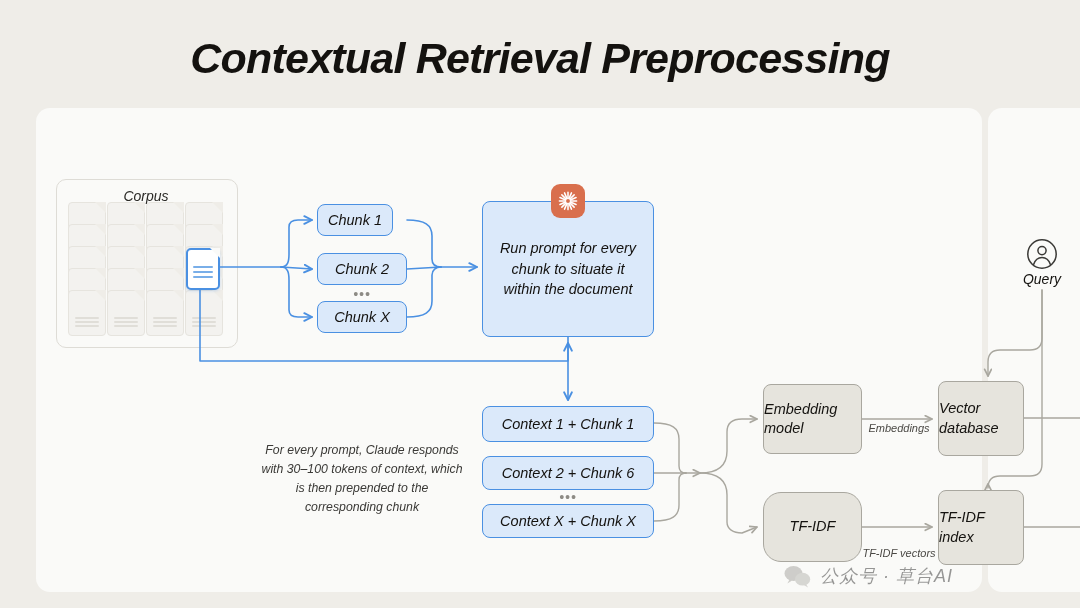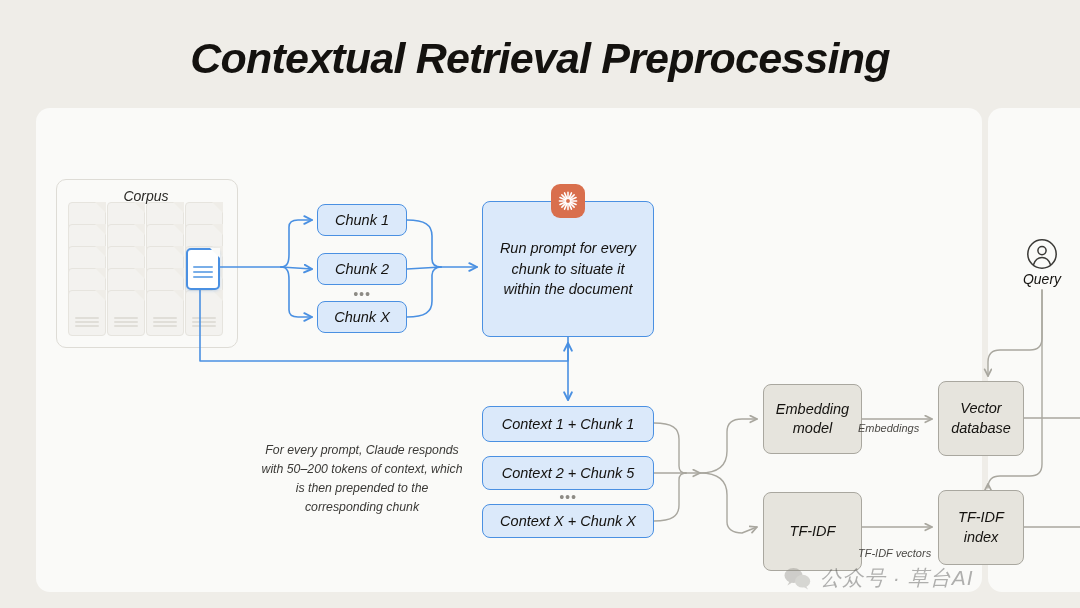--- a/index.html
+++ b/index.html
@@ -139,21 +139,21 @@
     border: 1.6px solid #4a90e2;
     border-radius: 8px;
     display: flex;
     align-items: center;
     justify-content: center;
     color: #14120f;
     font-size: 14.5px;
     text-align: center;
     box-sizing: border-box;
   }
-  #chunk-1 { left: 317px; top: 188px; width: 90px; height: 32px; }
+  #chunk-1 { left: 317px; top: 188px; width: 76px; height: 32px; }
   #chunk-2 { left: 317px; top: 237px; width: 90px; height: 32px; }
   #chunk-x { left: 317px; top: 285px; width: 90px; height: 32px; }
   .ellipsis-mark {
     position: absolute;
     font-size: 14px;
     color: #8d8b85;
     letter-spacing: 1px;
     line-height: 1;
   }
   #chunk-ellipsis { left: 317px; top: 271px; width: 90px; text-align: center; }
@@ -196,34 +196,33 @@
   .graybox {
     position: absolute;
     background: #e6e4dd;
     border: 1.3px solid #a9a79f;
     border-radius: 8px;
     display: flex;
     align-items: center;
     justify-content: center;
     color: #14120f;
     font-size: 14.5px;
-    text-align: center;
     line-height: 1.32;
     box-sizing: border-box;
   }
   #embedding-model { left: 763px; top: 368px; width: 99px; height: 70px; }
-  #tfidf           { left: 763px; top: 476px; width: 99px; height: 79px; }
+  #tfidf           { left: 763px; top: 476px; width: 99px; height: 70px; border-radius: 18px; }
   #vector-db       { left: 938px; top: 365px; width: 86px; height: 75px; }
   #tfidf-index     { left: 938px; top: 474px; width: 86px; height: 75px; }
 
   .edge-label {
     position: absolute;
     font-size: 11px;
     color: #4b4945;
-    text-align: left;
+    text-align: center;
     line-height: 1.3;
   }
   #label-embeddings { left: 858px; top: 405px; width: 82px; }
   #label-tfidf-vec  { left: 858px; top: 514px; width: 82px; margin-top: 16px; }
 
   
   #query-avatar {
     position: absolute;
     left: 1026px; top: 222px;
     width: 32px; height: 32px;
@@ -244,22 +243,22 @@
   #watermark {
     position: absolute;
     left: 784px; top: 548px;
     display: flex;
     align-items: center;
     gap: 9px;
     opacity: 0.40;
     z-index: 20;
   }
   #watermark .wm-text {
-    font-size: 21px;
-    color: #404040;
+    font-size: 18px;
+    color: #000000;
     letter-spacing: 1px;
   }
 </style>
 </head>
 <body>
 
 <div class="stage">
 
   <div id="page-title">Contextual Retrieval Preprocessing</div>
 
@@ -493,25 +492,25 @@
         <line x1="15.8" y1="3.2" x2="8.2" y2="20.8"></line>
         <line x1="3.2" y1="8.2" x2="20.8" y2="15.8"></line>
         <line x1="3.2" y1="15.8" x2="20.8" y2="8.2"></line>
       </g>
       <circle cx="12" cy="12" r="2.1" fill="#d96f4d"></circle>
     </svg>
   </div>
   <div class="bluebox" id="prompt-box">Run prompt for every chunk to situate it within the document</div>
 
   <div class="bluebox" id="ctx-1">Context 1 + Chunk 1</div>
-  <div class="bluebox" id="ctx-2">Context 2 + Chunk 5</div>
+  <div class="bluebox" id="ctx-2">Context 2 + Chunk 6</div>
   <div class="ellipsis-mark" id="ctx-ellipsis">•••</div>
   <div class="bluebox" id="ctx-x">Context X + Chunk X</div>
 
-  <div id="prepend-note">For every prompt, Claude responds with 50–200 tokens of context, which is then prepended to the corresponding chunk</div>
+  <div id="prepend-note">For every prompt, Claude responds with 30–100 tokens of context, which is then prepended to the corresponding chunk</div>
 
   <div class="graybox" id="embedding-model">Embedding model</div>
   <div class="graybox" id="tfidf">TF-IDF</div>
   <div class="graybox" id="tfidf-index">TF-IDF index</div>
   <div class="graybox" id="vector-db">Vector database</div>
 
   <div class="edge-label" id="label-embeddings">Embeddings</div>
   <div class="edge-label" id="label-tfidf-vec">TF-IDF vectors</div>
 
   <div id="query-avatar">

